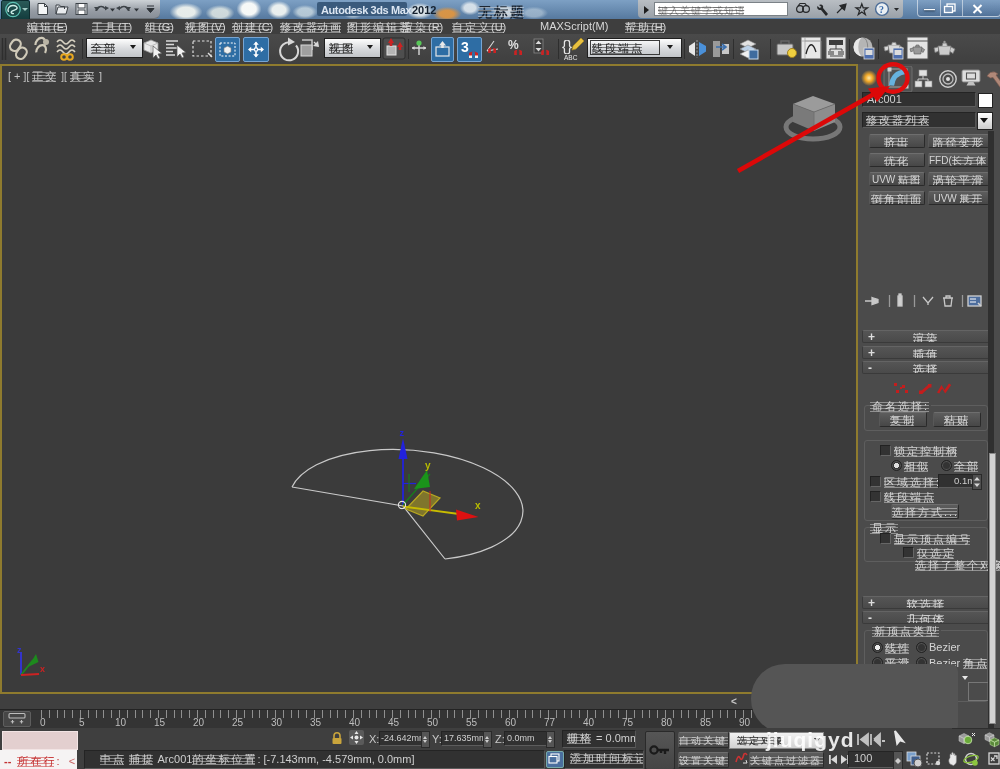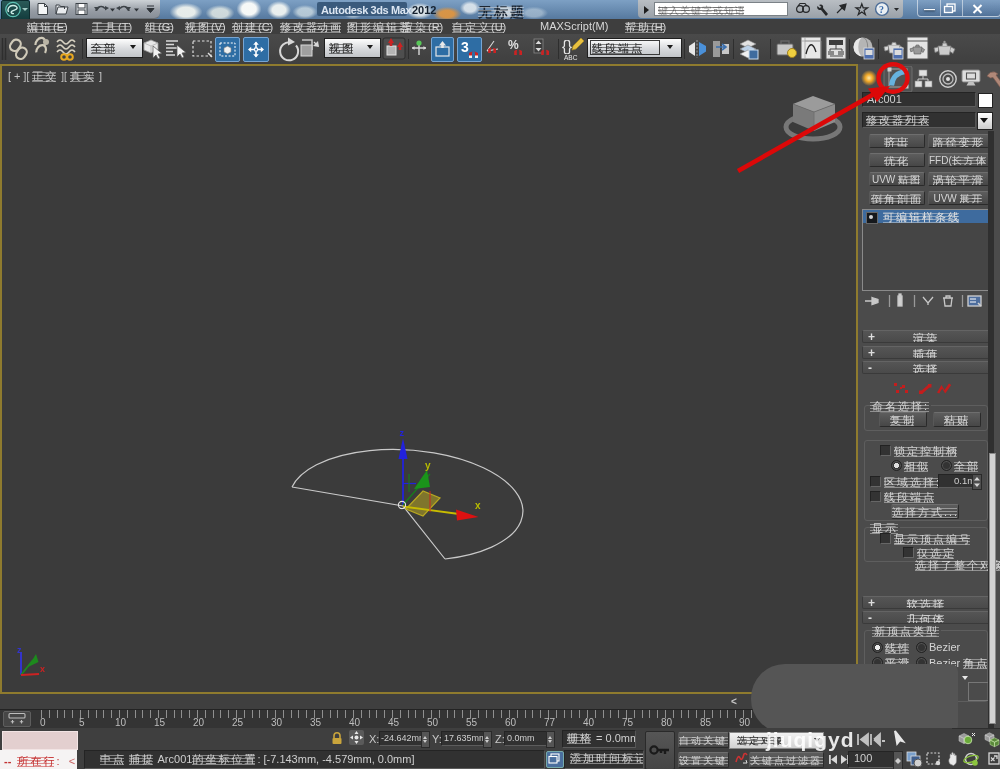--- a/index.html
+++ b/index.html
@@ -430,27 +430,20 @@
 
  <div class="ab btn" style="left:11px;top:70px;width:54px;height:12px"><span class="k" style="font-size:11px">挤出</span></div>
  <div class="ab btn" style="left:70px;top:70px;width:59px;height:12px"><span class="k" style="font-size:11px">路径变形</span></div>
  <div class="ab btn" style="left:11px;top:89px;width:54px;height:12px"><span class="k" style="font-size:11px">优化</span></div>
  <div class="ab btn" style="left:70px;top:89px;width:59px;height:12px"><span style="font-size:10px">FFD(</span><span class="k" style="font-size:10px">长方体</span><span style="font-size:10px">)</span></div>
  <div class="ab btn" style="left:11px;top:108px;width:54px;height:12px"><span style="font-size:10px">UVW </span><span class="k" style="font-size:10px">贴图</span></div>
  <div class="ab btn" style="left:70px;top:108px;width:59px;height:12px"><span class="k" style="font-size:11px">涡轮平滑</span></div>
  <div class="ab btn" style="left:11px;top:127px;width:54px;height:12px"><span class="k" style="font-size:11px">倒角剖面</span></div>
  <div class="ab btn" style="left:70px;top:127px;width:59px;height:12px"><span style="font-size:10px">UVW </span><span class="k" style="font-size:10px">展开</span></div>
 
- <div class="ab" style="left:4px;top:145px;width:128px;height:80px;background:#454545;border:1px solid #8a8a8a">
-  <div class="ab" style="left:0;top:0;width:128px;height:13px;background:#3e6b9e">
-   <div class="ab" style="left:3px;top:1.5px;width:10px;height:10px;background:#15181c;border:1px solid #666"></div>
-   <div class="ab" style="left:6px;top:4.5px;width:4px;height:4px;background:#cfd2d6;border-radius:50%"></div>
-   <span class="ab k" style="left:20px;top:0;color:#e6e6e6;font-size:11px">可编辑样条线</span>
-  </div>
- </div>
 
  <svg class="ab" style="left:0;top:229px" width="142" height="16" viewBox="0 0 142 16">
   <g stroke="#c8c8c8" stroke-width="1.3" fill="none">
    <path d="M7,8 h7 m0,-3.5 v7 m0,-7 l6,2 v3 l-6,2 z" fill="#c8c8c8"></path>
    <path d="M31.5,2 v12" stroke="#999"></path>
    <rect x="40" y="3" width="4" height="10" fill="#d0d0d0"></rect>
         <rect x="41" y="1" width="2" height="3" fill="#d0d0d0"></rect>
    <path d="M56.5,2 v12" stroke="#999"></path>
    <path d="M65,4 l5,6 5,-6 m-5,6 v2"></path>
    <path d="M85,5 h10 m-9,0 l1,8 h6 l1,-8 m-6,0 v-2 h4 v2"></path>

